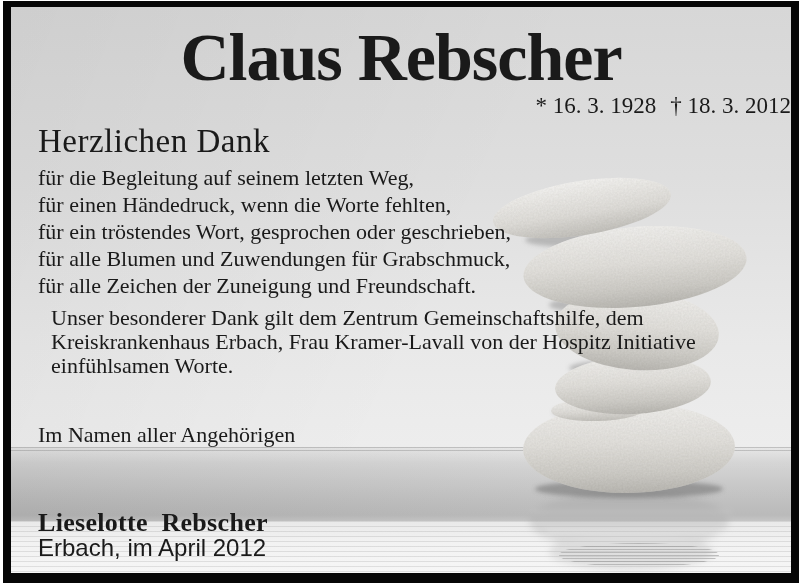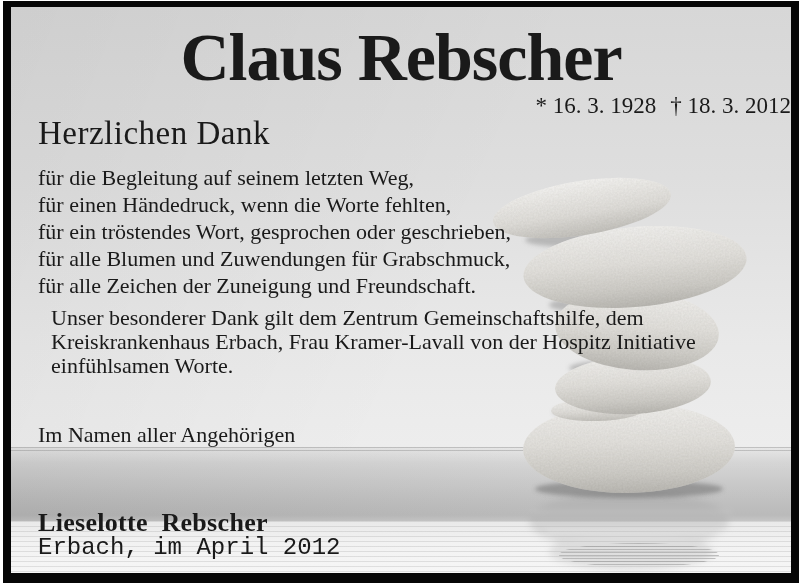--- a/index.html
+++ b/index.html
@@ -47,33 +47,33 @@
     position: absolute; left: 0; right: 0; top: 14px; margin: 0;
     text-align: center; font-size: 68px; line-height: 72px; font-weight: bold;
     letter-spacing: -1px;
   }
   .dates {
     position: absolute; left: 0; right: 0; top: 86px;
     text-align: right; font-size: 23px;
   }
   .dates .birth { margin-right: 14px; }
   .salutation {
-    position: absolute; left: 27px; top: 108px; margin: 0;
+    position: absolute; left: 27px; top: 116px; margin: 0;
     font-size: 33px; font-weight: normal; letter-spacing: 0.5px;
   }
   .para { position: absolute; left: 27px; font-size: 22px; }
   .para-thanks { top: 157px; line-height: 27px; }
   .para-special { top: 299px; line-height: 24px; margin-left: 13px; }
   .closing { position: absolute; left: 27px; top: 415px; font-size: 22px; }
   .names {
     position: absolute; left: 27px; top: 448px;
     font-size: 26px; line-height: 27px; font-weight: bold;
     letter-spacing: 0.3px; white-space: pre;
   }
-  .place-date { position: absolute; left: 27px; top: 527px; font-size: 24px; font-family: Liberation Mono, monospace; }
+  .place-date { position: absolute; left: 27px; top: 527px; font-size: 24px; font-family: Liberation Sans, sans-serif; }
 </style>
 </head>
 <body>
 
 <div class="page">
   <div class="frame">
     <div class="content">
 
       <div class="water-band"></div>
       <div class="water-lower"></div>

